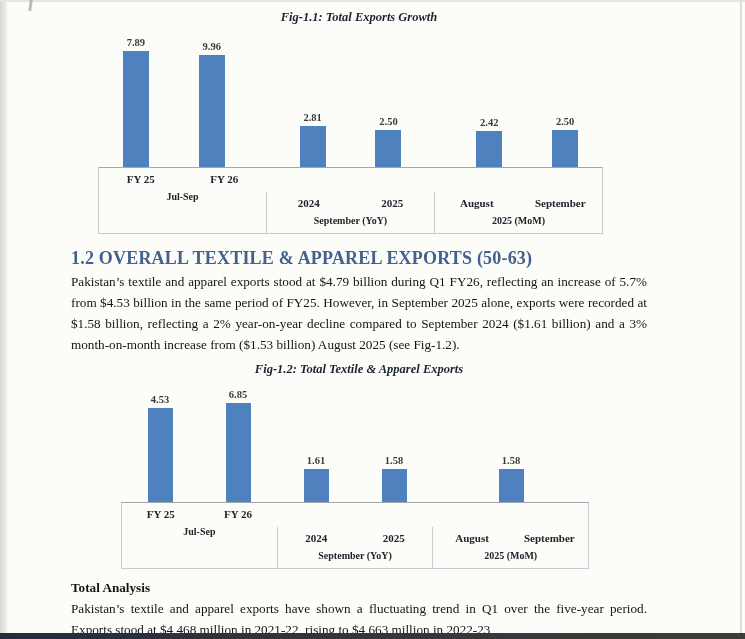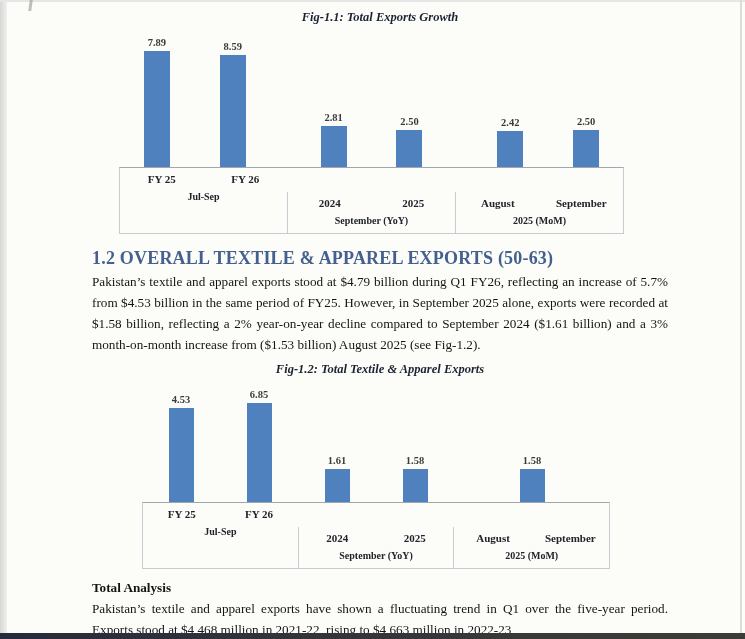--- a/index.html
+++ b/index.html
@@ -14,21 +14,21 @@
   
   .edge-left{position:absolute;left:0;top:0;width:7px;height:100%;
     background:linear-gradient(to right,#d6d6d4,#f0f0ee);}
   .edge-top{position:absolute;left:0;top:0;width:100%;height:2px;background:#e6e6e4;}
   .edge-right{position:absolute;right:3px;top:0;width:2px;height:100%;background:#dcdcda;}
   .edge-bottom{position:absolute;left:0;bottom:0;width:100%;height:6px;
     background:linear-gradient(to right,#262b3c,#32343a 40%,#3c3c38);}
   .corner-artifact{position:absolute;left:29px;top:0;width:3px;height:11px;
     background:#9c9c9a;opacity:.65;transform:skewX(-8deg);}
 
-  .content{position:absolute;left:92px;top:6px;width:576px;}
+  .content{position:absolute;left:71px;top:6px;width:576px;}
 
   
   .figure{margin:0;}
   .chart-title{
     text-align:center;font-weight:bold;font-style:italic;
     font-size:12.5px;color:#1b2330;margin:4px 0 10px;
   }
   .chart-body{position:relative;}
   .chart-body.c0{margin-left:27px;width:505px;}
   .chart-body.c1{margin-left:50px;width:468px;}
@@ -82,21 +82,21 @@
     <section class="figure">
       <div class="chart-title">Fig-1.1: Total Exports Growth</div>
       <div class="chart-body c0">
         <div class="plot">
             <div class="plot-group">
               <div class="plot-col">
                 <div class="bar-value">7.89</div>
                 <div class="bar" style="height: 116px; background: rgb(78, 129, 189);"></div>
               </div>
               <div class="plot-col">
-                <div class="bar-value">8.59</div>
+                <div class="bar-value">9.96</div>
                 <div class="bar" style="height: 112px; background: rgb(78, 129, 189);"></div>
               </div>
             </div>
             <div class="plot-group">
               <div class="plot-col">
                 <div class="bar-value">2.81</div>
                 <div class="bar" style="height: 41px; background: rgb(78, 129, 189);"></div>
               </div>
               <div class="plot-col">
                 <div class="bar-value">2.50</div>

